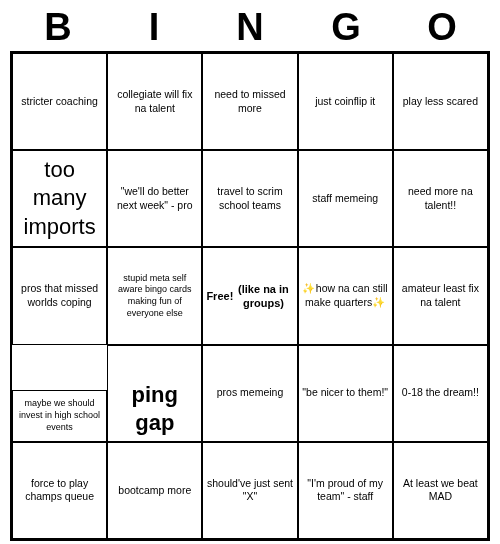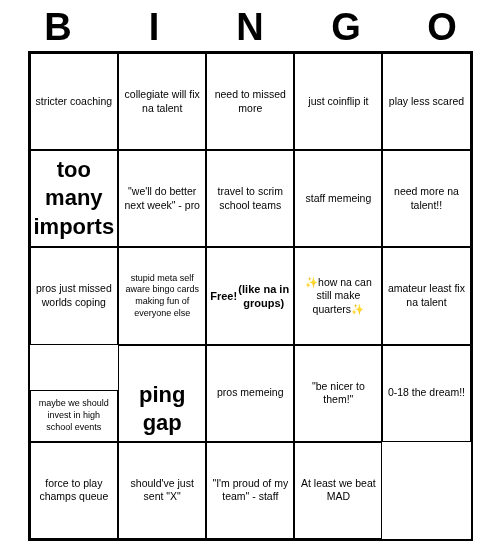--- a/index.html
+++ b/index.html
@@ -22,21 +22,21 @@
       font-size: 38px;
       font-weight: bold;
       width: 88px;
       text-align: center;
       color: #000;
     }
     .bingo-grid {
       display: grid;
       grid-template-columns: repeat(5, 1fr);
       grid-template-rows: repeat(5, 1fr);
-      width: 445px;
+      width: 480px;
       height: 490px;
       border: 2px solid #000;
     }
     .bingo-cell {
       border: 1px solid #000;
       display: flex;
       align-items: center;
       justify-content: center;
       text-align: center;
       font-size: 10.5px;
@@ -65,37 +65,37 @@
     </div>
     <div class="bingo-cell">
       <span>need to missed more</span>
     </div>
     <div class="bingo-cell">
       <span>just coinflip it</span>
     </div>
     <div class="bingo-cell">
       <span>play less scared</span>
     </div>
-    <div class="bingo-cell" style="font-size: 22px; font-weight: bold; justify-content: center;">
+    <div class="bingo-cell" style="font-size: 22px; font-weight: normal; justify-content: center;">
       <span>too many imports</span>
     </div>
     <div class="bingo-cell">
       <span>"we'll do better next week" - pro</span>
     </div>
     <div class="bingo-cell">
       <span>travel to scrim school teams</span>
     </div>
     <div class="bingo-cell">
       <span>staff memeing</span>
     </div>
     <div class="bingo-cell">
       <span>need more na talent!!</span>
     </div>
     <div class="bingo-cell">
-      <span>pros just missed worlds coping</span>
+      <span>pros that missed worlds coping</span>
     </div>
     <div class="bingo-cell" style="font-size: 9px;">
       <span>stupid meta self aware bingo cards making fun of everyone else</span>
     </div>
     <div class="bingo-cell" style="font-weight: bold; font-size: 11px;">
       <span>Free!</span>
       <br>
       <span>(like na in groups)</span>
     </div>
     <div class="bingo-cell">
@@ -116,20 +116,23 @@
     <div class="bingo-cell">
       <span>"be nicer to them!"</span>
     </div>
     <div class="bingo-cell">
       <span>0-18 the dream!!</span>
     </div>
     <div class="bingo-cell">
       <span>force to play champs queue</span>
     </div>
     <div class="bingo-cell">
+      <span>bootcamp more</span>
+    </div>
+    <div class="bingo-cell">
       <span>should've just sent "X"</span>
     </div>
     <div class="bingo-cell">
       <span>"I'm proud of my team" - staff</span>
     </div>
     <div class="bingo-cell">
       <span>At least we beat MAD</span>
     </div>
   </div>
 

